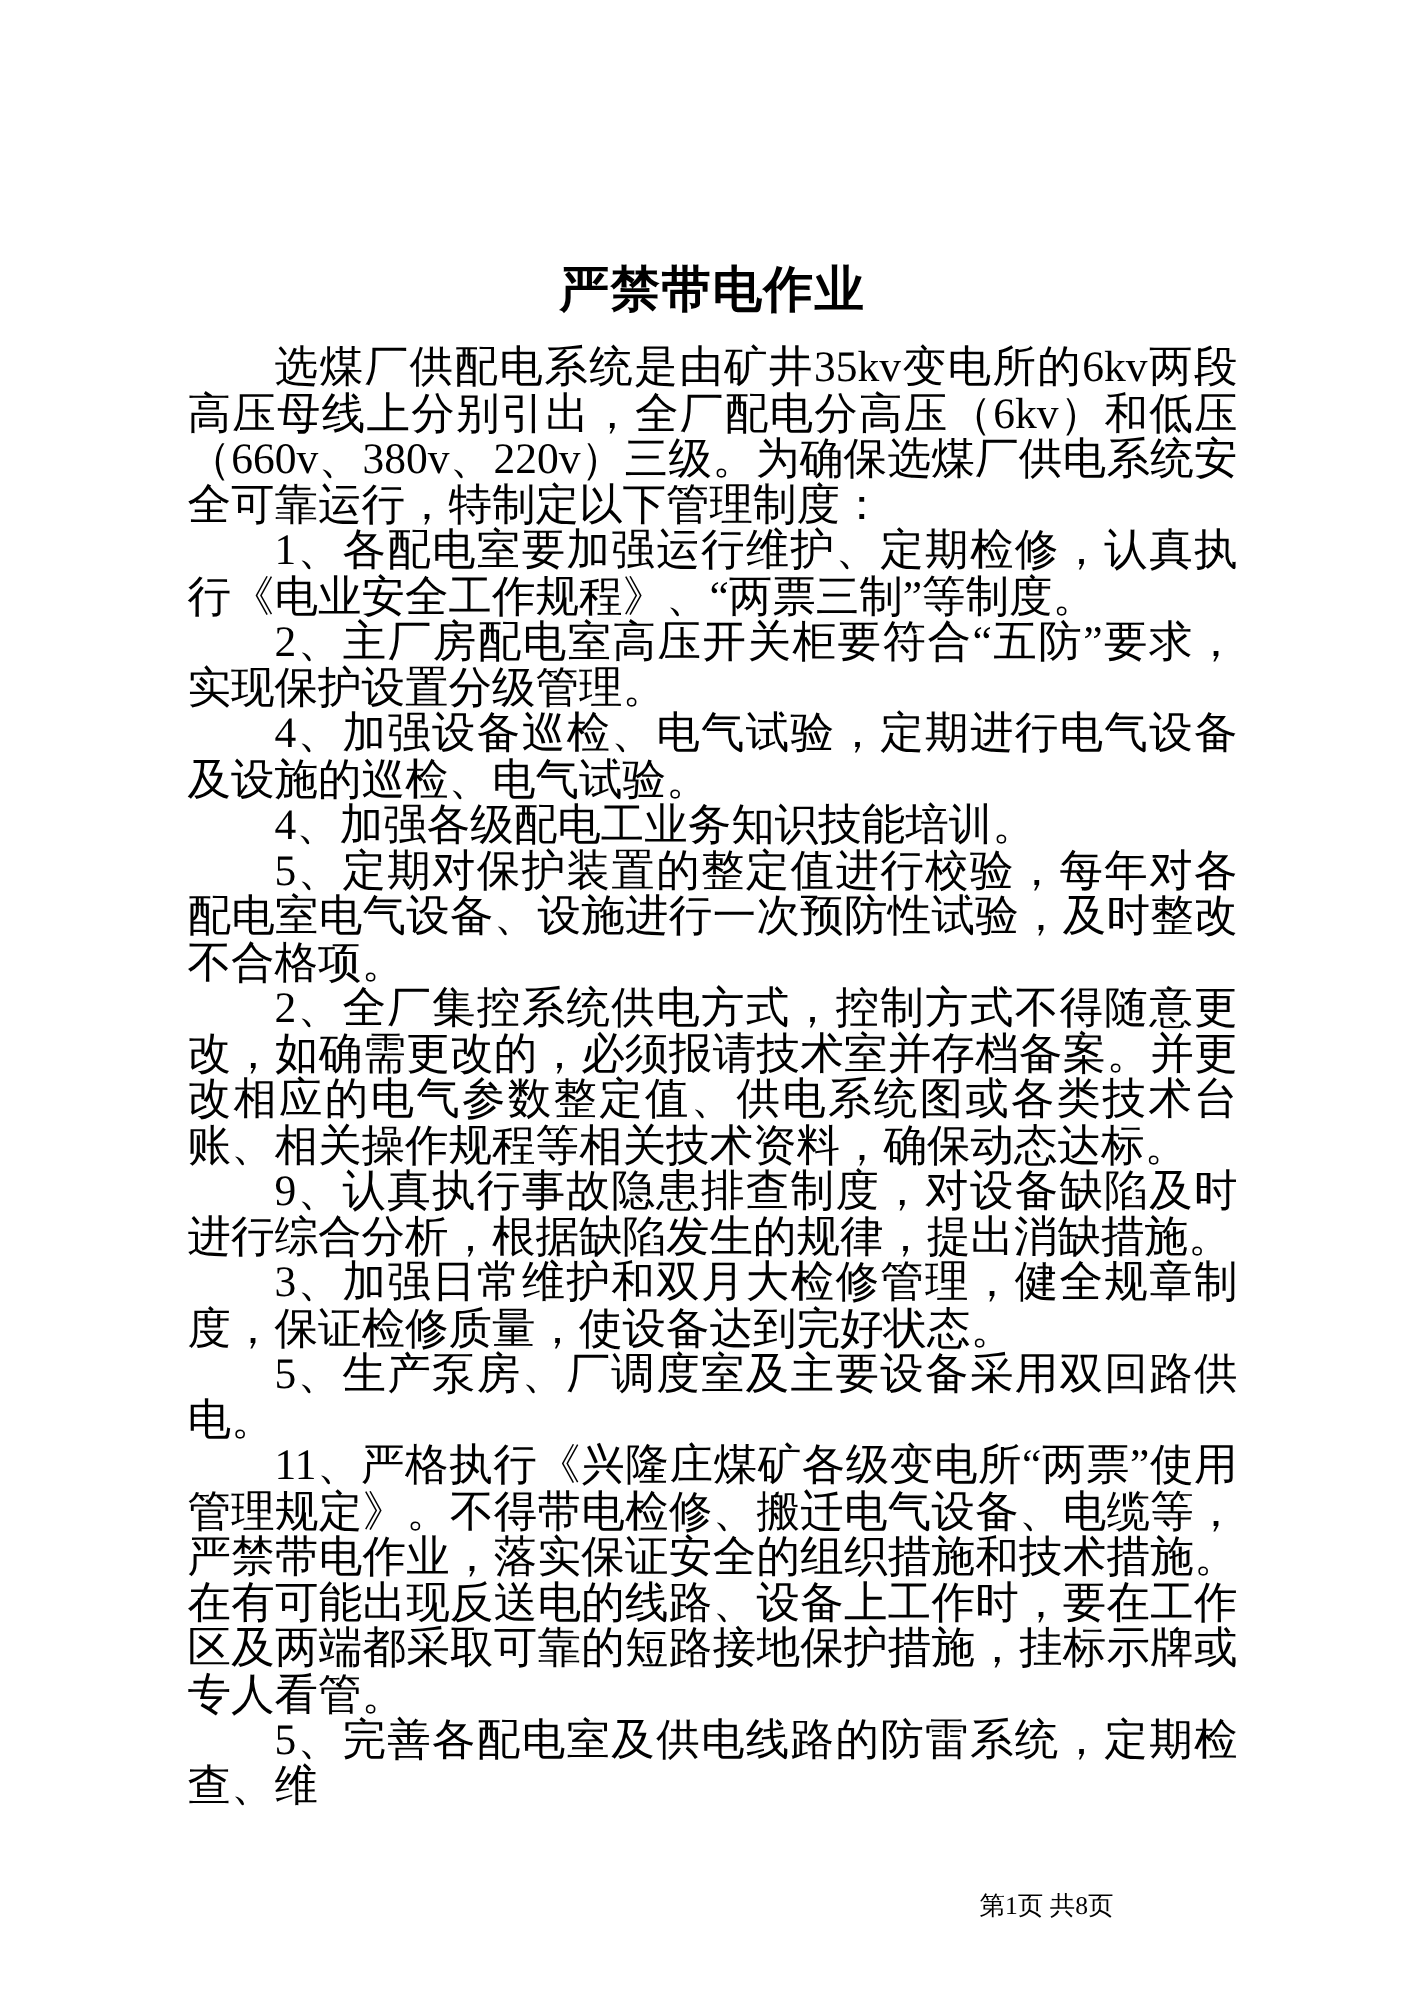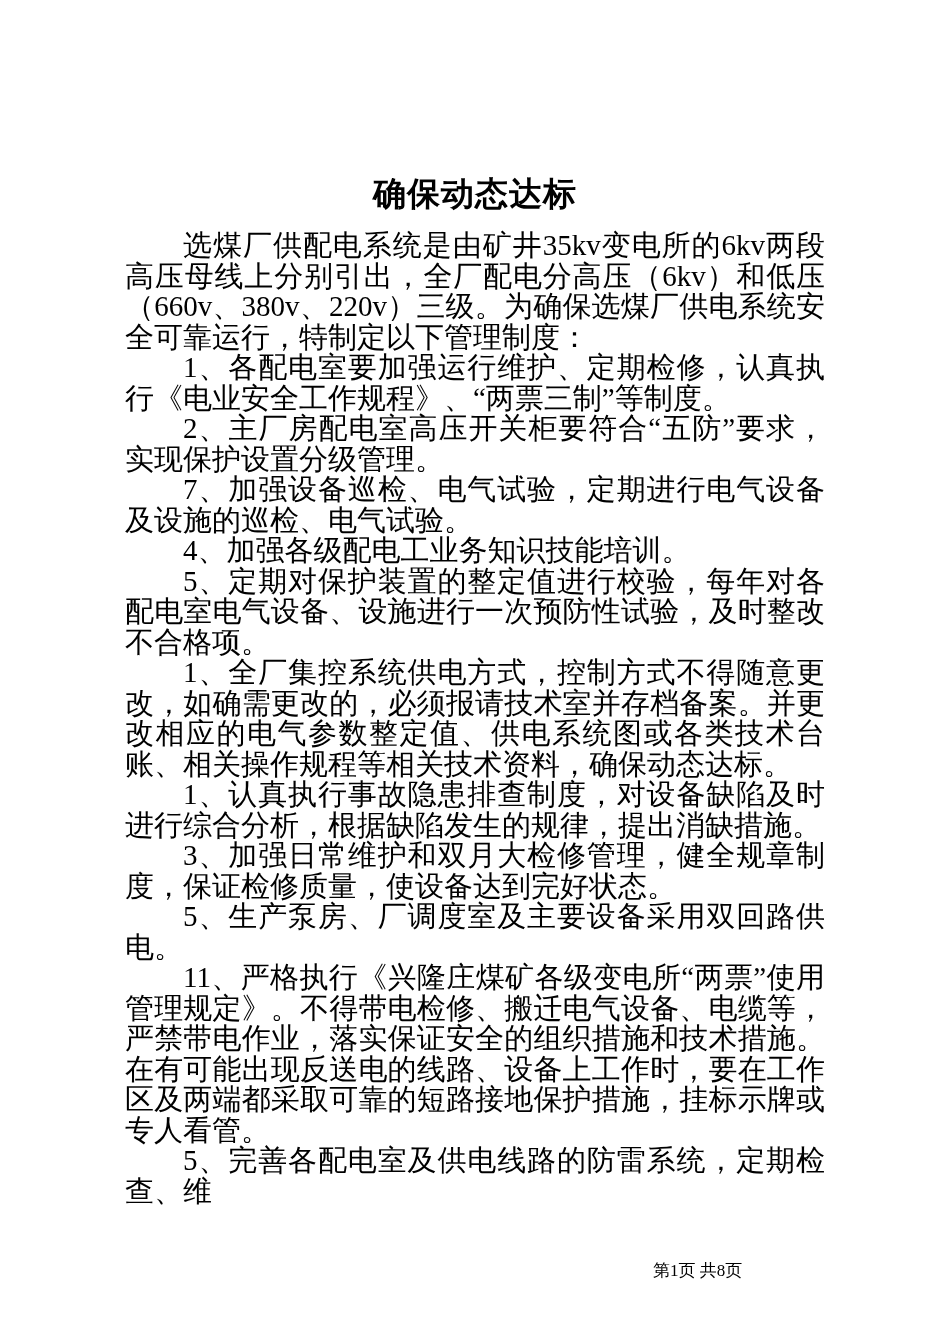--- a/index.html
+++ b/index.html
@@ -51,31 +51,31 @@
     font-size: 17px;
     line-height: 22px;
     white-space: nowrap;
   }
 </style>
 </head>
 <body>
 
 <div class="page">
 
-  <h1 class="doc-title">确保动态达标</h1>
+  <h1 class="doc-title">严禁带电作业</h1>
 
   <div class="doc-body">
     <p>选煤厂供配电系统是由矿井35kv变电所的6kv两段高压母线上分别引出，全厂配电分高压（6kv）和低压（660v、380v、220v）三级。为确保选煤厂供电系统安全可靠运行，特制定以下管理制度：</p>
     <p>1、各配电室要加强运行维护、定期检修，认真执行《电业安全工作规程》、“两票三制”等制度。</p>
     <p>2、主厂房配电室高压开关柜要符合“五防”要求，实现保护设置分级管理。</p>
-    <p>7、加强设备巡检、电气试验，定期进行电气设备及设施的巡检、电气试验。</p>
+    <p>4、加强设备巡检、电气试验，定期进行电气设备及设施的巡检、电气试验。</p>
     <p>4、加强各级配电工业务知识技能培训。</p>
     <p>5、定期对保护装置的整定值进行校验，每年对各配电室电气设备、设施进行一次预防性试验，及时整改不合格项。</p>
-    <p>1、全厂集控系统供电方式，控制方式不得随意更改，如确需更改的，必须报请技术室并存档备案。并更改相应的电气参数整定值、供电系统图或各类技术台账、相关操作规程等相关技术资料，确保动态达标。</p>
-    <p>1、认真执行事故隐患排查制度，对设备缺陷及时进行综合分析，根据缺陷发生的规律，提出消缺措施。</p>
+    <p>2、全厂集控系统供电方式，控制方式不得随意更改，如确需更改的，必须报请技术室并存档备案。并更改相应的电气参数整定值、供电系统图或各类技术台账、相关操作规程等相关技术资料，确保动态达标。</p>
+    <p>9、认真执行事故隐患排查制度，对设备缺陷及时进行综合分析，根据缺陷发生的规律，提出消缺措施。</p>
     <p>3、加强日常维护和双月大检修管理，健全规章制度，保证检修质量，使设备达到完好状态。</p>
     <p>5、生产泵房、厂调度室及主要设备采用双回路供电。</p>
     <p>11、严格执行《兴隆庄煤矿各级变电所“两票”使用管理规定》。不得带电检修、搬迁电气设备、电缆等，严禁带电作业，落实保证安全的组织措施和技术措施。在有可能出现反送电的线路、设备上工作时，要在工作区及两端都采取可靠的短路接地保护措施，挂标示牌或专人看管。</p>
     <p>5、完善各配电室及供电线路的防雷系统，定期检查、维</p>
   </div>
 
   <div class="page-footer">
     <span>第1页 共8页</span>
   </div>
 

